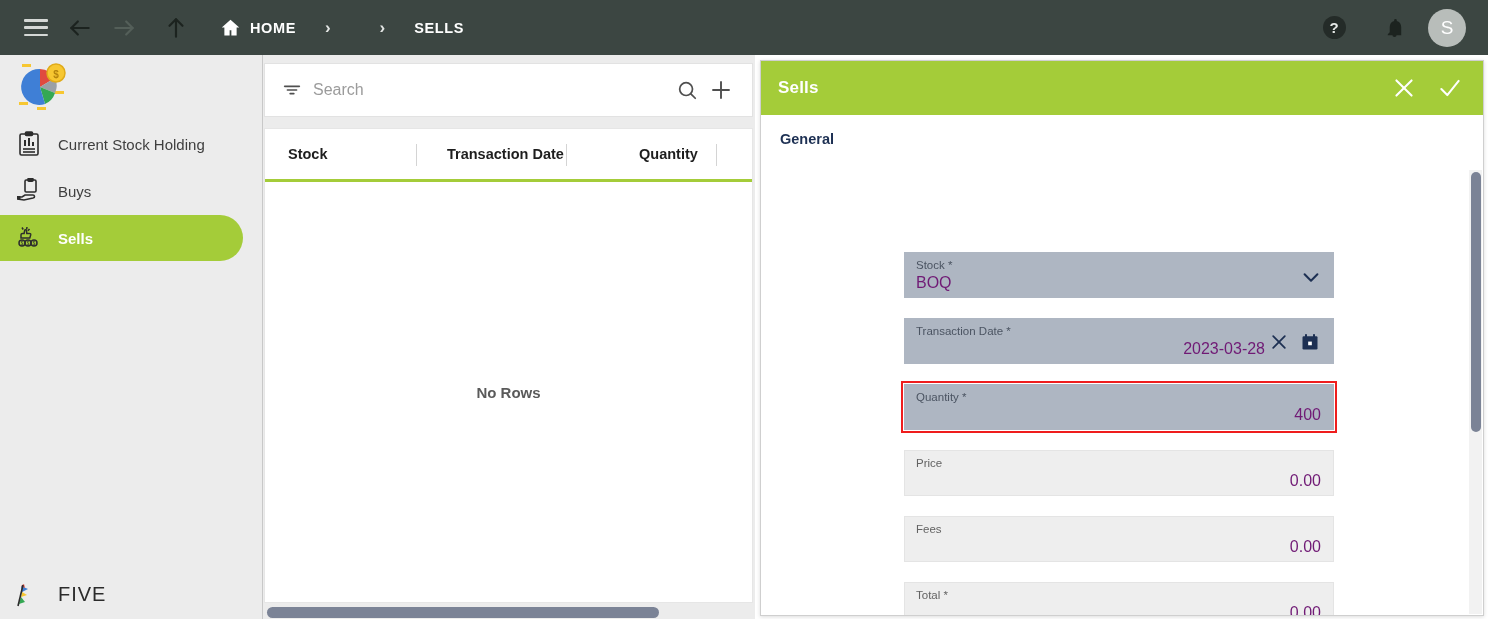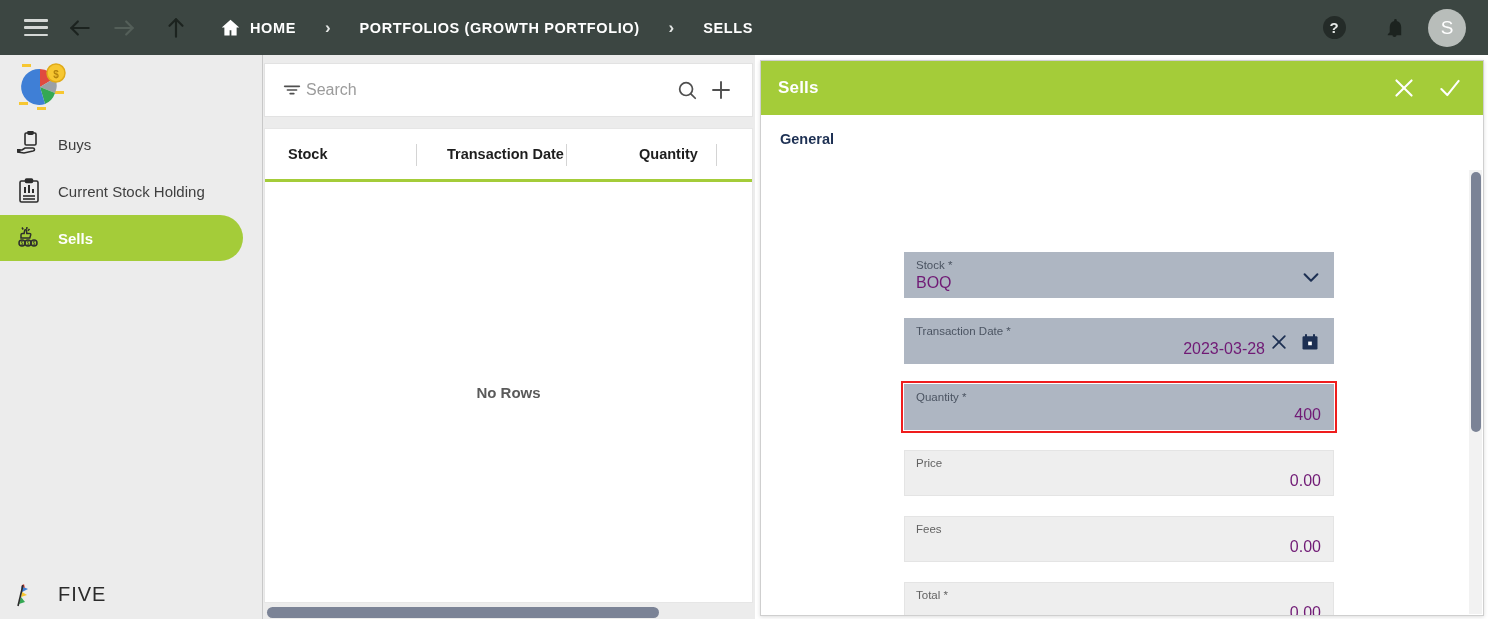--- a/index.html
+++ b/index.html
@@ -84,21 +84,21 @@
     background: #ececec;
   }
   .searchcard {
     position: absolute; left: 1px; top: 8px; width: 489px; height: 54px;
     background: #ffffff; border: 1px solid #e2e2e2;
     display: flex; align-items: center;
   }
   .filter-ico { margin-left: 14px; width: 26px; height: 26px; display:flex; align-items:center; justify-content:center; }
   .search-input {
     flex: 1; border: none; outline: none; background: transparent;
-    font-size: 16px; color: #3d3d3d; margin-left: 1px;
+    font-size: 16px; color: #3d3d3d; margin-left: 8px;
     font-family: "Liberation Sans", sans-serif;
   }
   .search-input::placeholder { color: #9b9b9b; }
   .srch-ico, .plus-ico { width: 34px; height: 34px; display: flex; align-items: center; justify-content: center; cursor: pointer; }
   .plus-ico { margin-right: 14px; }
 
   .tablecard {
     position: absolute; left: 1px; top: 73px; width: 489px; height: 475px;
     background: #ffffff; border: 1px solid #e6e6e6;
     overflow: hidden;
@@ -216,21 +216,20 @@
     </div>
 
     <div class="bc-home-wrap">
       <span style="display:flex;align-items:center;margin-left:12px;">
         <svg width="21" height="21" viewBox="0 0 24 24" fill="#ffffff">
             <path d="M12 3 2 12h3v9h6v-6h2v6h6v-9h3z"></path>
           </svg>
       </span>
       <span class="bc-text">HOME</span>
       <span class="bc-sep">›</span>
-      <span class="bc-text">PORTFOLIOS (GROWTH PORTFOLIO)</span>
       <span class="bc-sep">›</span>
       <span class="bc-text">SELLS</span>
     </div>
 
     <div class="spacer"></div>
 
     <div class="tb-icon">
       <div class="help-circle">?</div>
     </div>
 
@@ -254,46 +253,46 @@
         <path d="M26 26 L26 8 A18 18 0 0 1 41 17 Z" fill="#e04a3f"></path>
         <path d="M26 26 L41 17 A18 18 0 0 1 41 32 Z" fill="#9aa0a6"></path>
         <path d="M26 26 L41 32 A18 18 0 0 1 31 43 Z" fill="#34a853"></path>
         <path d="M26 26 L31 43 A18 18 0 1 1 26 8 Z" fill="#3f7fd6"></path>
         <circle cx="42" cy="12" r="9" fill="#f7c731" stroke="#e0ab19" stroke-width="1.5"></circle>
         <text x="42" y="16.5" font-size="10" font-weight="bold" fill="#b5840d" text-anchor="middle" font-family="Liberation Sans, sans-serif">$</text>
       </svg>
     </div>
 
     <div class="nav-list">
-
-      <div class="nav-item">
-        <span class="nav-ico">
-          <svg width="26" height="26" viewBox="0 0 26 26" fill="none" stroke="#2d2d2d" stroke-width="1.6">
-            <rect x="9" y="2" width="11" height="12" rx="1.2"></rect>
-            <rect x="12" y="0.5" width="5" height="2.6" rx="0.8" fill="#2d2d2d"></rect>
-            <path d="M2 19h4l3-2h8c1.6 0 2.4 2.4 0 3l-9 2-6-1z" fill="none"></path>
-            <rect x="1" y="18" width="3.5" height="3.5" fill="#2d2d2d" stroke="none"></rect>
-          </svg>
-        </span>
-        <span class="nav-label">Buys</span>
-      </div>
 
       <div class="nav-item">
         <span class="nav-ico">
           <svg width="24" height="26" viewBox="0 0 24 26" fill="none" stroke="#2d2d2d" stroke-width="1.6">
             <rect x="3" y="3" width="18" height="21" rx="1.5"></rect>
             <rect x="8.5" y="1" width="7" height="3.5" rx="1" fill="#2d2d2d"></rect>
             <rect x="7" y="9" width="2" height="6" fill="#2d2d2d" stroke="none"></rect>
             <rect x="11" y="7" width="2" height="8" fill="#2d2d2d" stroke="none"></rect>
             <rect x="15" y="11" width="2" height="4" fill="#2d2d2d" stroke="none"></rect>
             <line x1="6" y1="18" x2="18" y2="18"></line>
             <line x1="6" y1="21" x2="18" y2="21"></line>
           </svg>
         </span>
         <span class="nav-label">Current Stock Holding</span>
+      </div>
+
+      <div class="nav-item">
+        <span class="nav-ico">
+          <svg width="26" height="26" viewBox="0 0 26 26" fill="none" stroke="#2d2d2d" stroke-width="1.6">
+            <rect x="9" y="2" width="11" height="12" rx="1.2"></rect>
+            <rect x="12" y="0.5" width="5" height="2.6" rx="0.8" fill="#2d2d2d"></rect>
+            <path d="M2 19h4l3-2h8c1.6 0 2.4 2.4 0 3l-9 2-6-1z" fill="none"></path>
+            <rect x="1" y="18" width="3.5" height="3.5" fill="#2d2d2d" stroke="none"></rect>
+          </svg>
+        </span>
+        <span class="nav-label">Buys</span>
       </div>
 
       <div class="nav-item active">
         <span class="nav-ico">
           <svg width="26" height="26" viewBox="0 0 26 26" fill="none" stroke="#2d2d2d" stroke-width="1.5">
             <path d="M6 2.5l1.2 2M11 2l-.4 2.4M13.5 4l-1.6 1.8"></path>
             <path d="M5 13v-3.2c0-.9.7-1.4 1.5-1.4h1.6l.6-3.1c.2-.9 1.6-.9 1.8 0l.3 3.1h2.6c.9 0 1.5.6 1.3 1.5l-.9 3.1z" fill="none"></path>
             <ellipse cx="6" cy="18" rx="3" ry="3"></ellipse>
             <ellipse cx="12" cy="18" rx="3" ry="3"></ellipse>
             <ellipse cx="18" cy="18" rx="3" ry="3"></ellipse>

